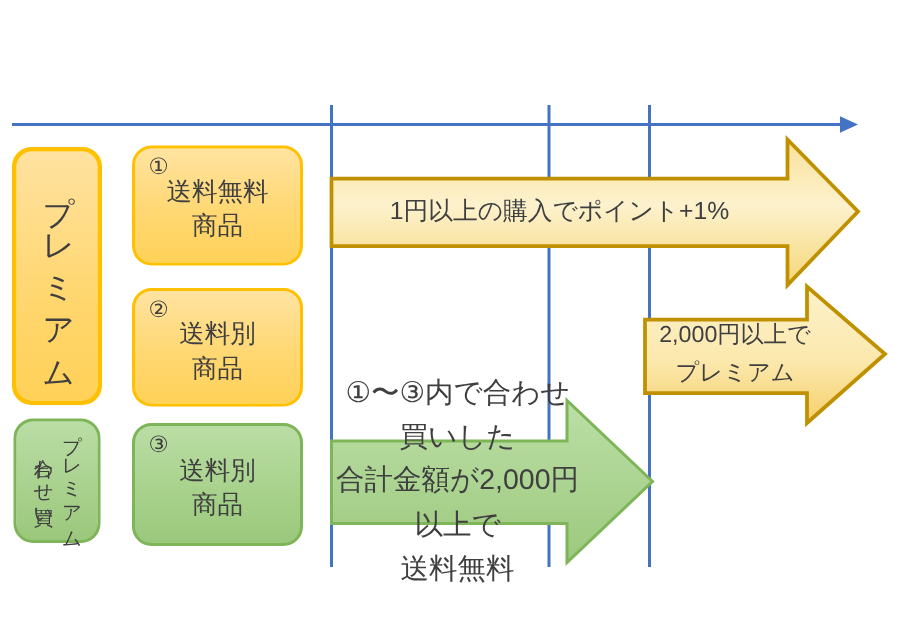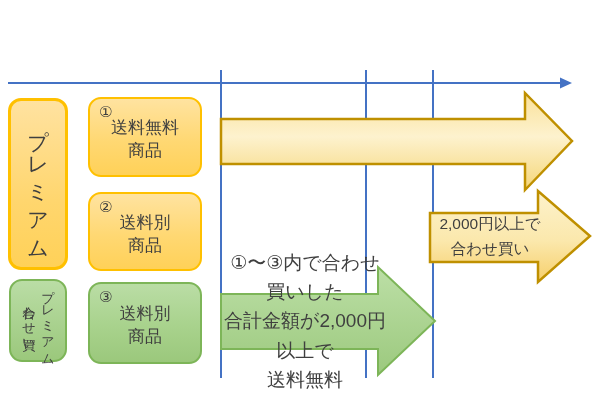--- a/index.html
+++ b/index.html
@@ -132,19 +132,20 @@
     <span class="label">送料別
 商品</span>
   </div>
 
   <div class="card green" style="left:88px;top:282px;width:114px;height:82px;">
     <span class="badge">③</span>
     <span class="label">送料別
 商品</span>
   </div>
 
+  <div class="arrow-label" id="arrow1-label">1円以上の購入でポイント+1%</div>
   <div class="arrow-label" id="arrow2-label">2,000円以上で
-合わせ買い</div>
+プレミアム</div>
   <div class="arrow-label" id="arrow3-label">①〜③内で合わせ買いした
 合計金額が2,000円以上で
 送料無料</div>
 
 </div>
 
 </body></html>

